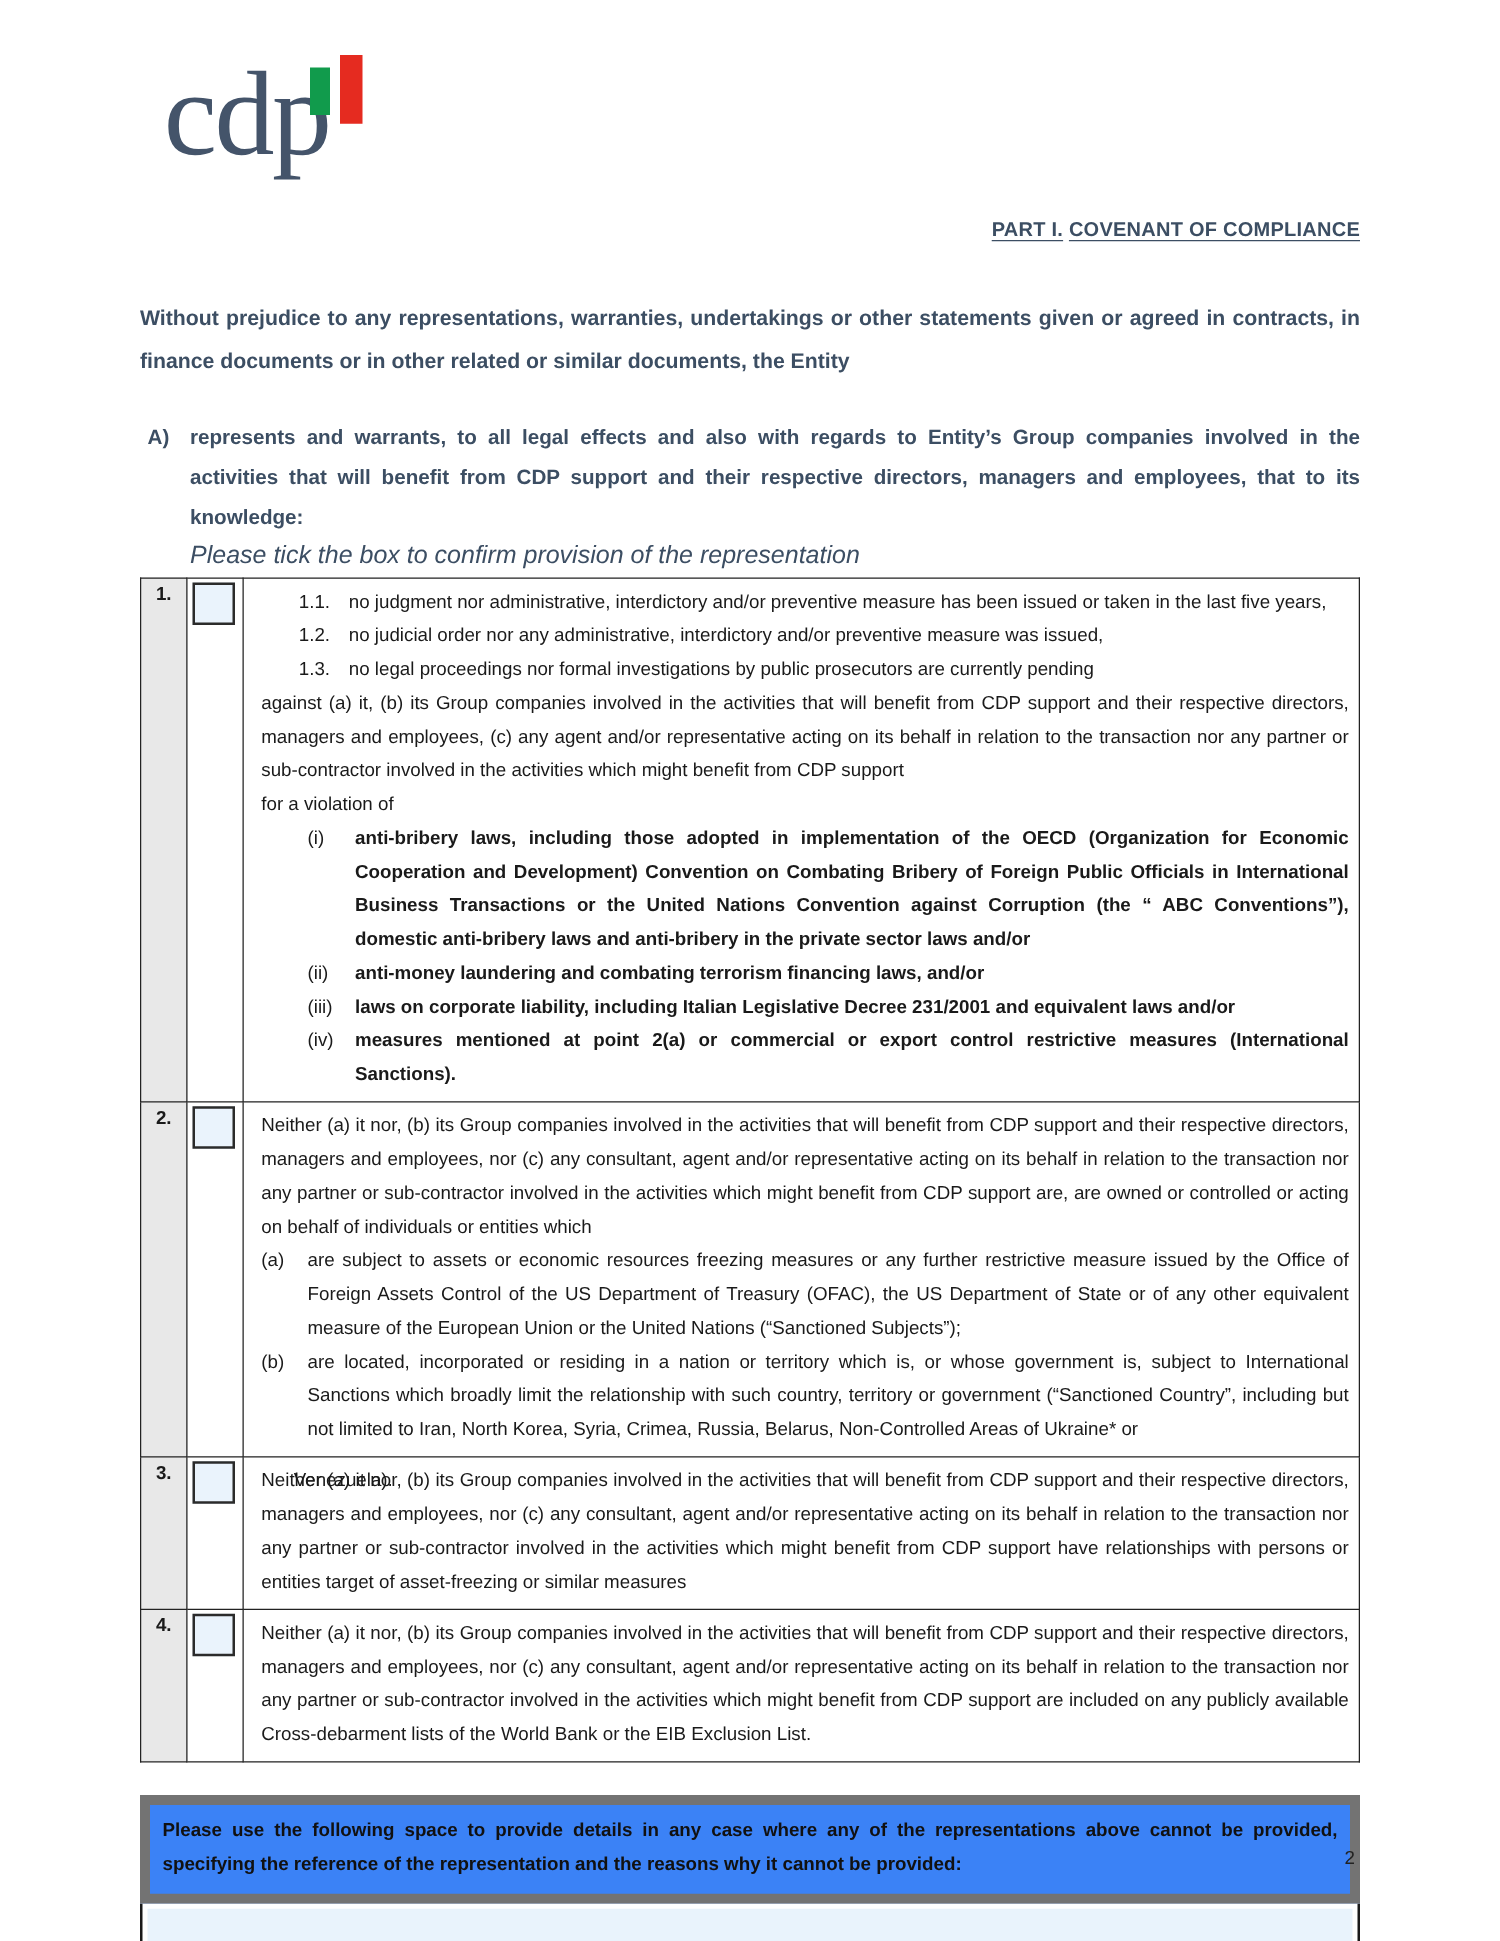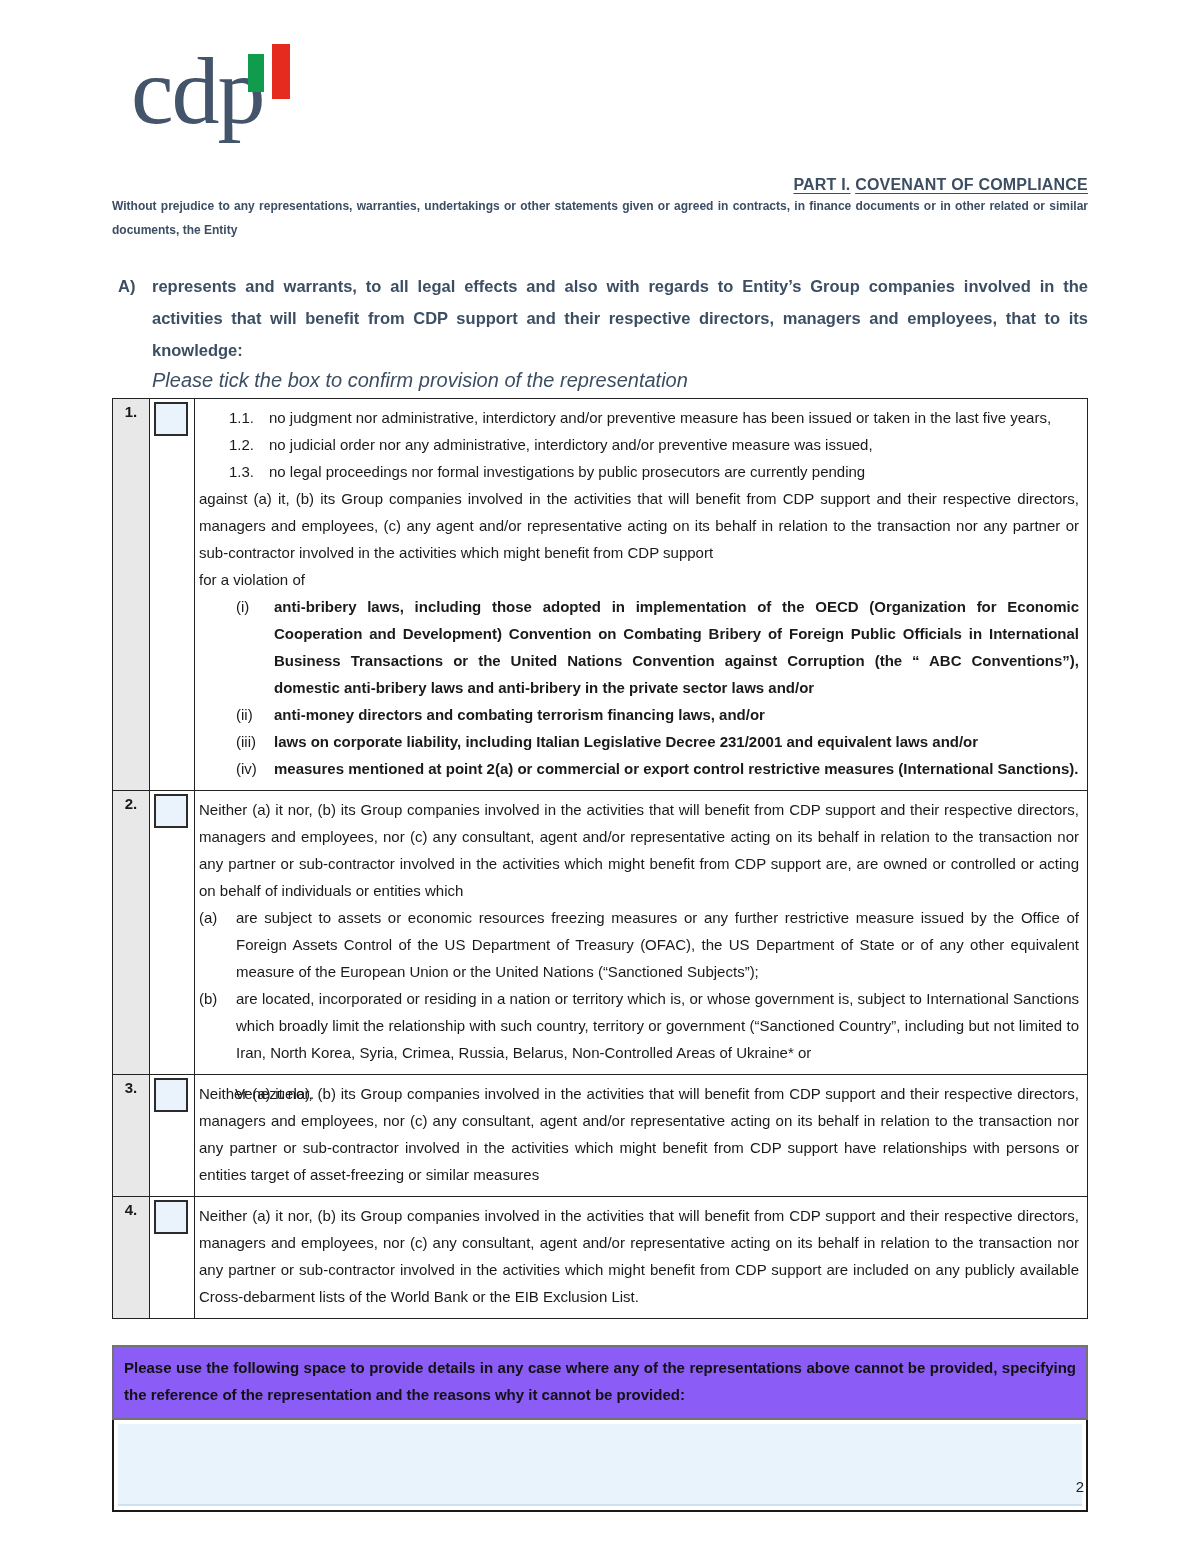--- a/index.html
+++ b/index.html
@@ -34,21 +34,22 @@
     margin-top: 176px;
     text-align: right;
     font-size: 16px;
     font-weight: bold;
     color: #3c4e63;
     letter-spacing: 0.2px;
   }
   .title .u { text-decoration: underline; text-underline-offset: 3px; }
 
   .intro {
-    font-size: 12px;
+    margin-top: 44px;
+    font-size: 17px;
     font-weight: bold;
     color: #3c4e63;
     line-height: 2.0;
     text-align: justify;
   }
 
   .section-a { margin-top: 28px; display: flex; }
   .a-label {
     width: 40px; flex: none;
     font-size: 16.5px; font-weight: bold; color: #3c4e63;
@@ -82,21 +83,21 @@
     font-size: 15px;
   }
   .td-chk { width: 45px; }
   .checkbox {
     width: 34px; height: 34px;
     margin: 3px 0 0 4px;
     background: #eaf3fc;
     border: 2.5px solid #2b2b2b;
     cursor: pointer;
   }
-  .td-text { padding: 5px 8px 8px 4px; line-height: 1.8; position: relative; }
+  .td-text { padding: 5px 8px 8px 14px; line-height: 1.8; position: relative; }
   .td-text p { text-align: justify; }
 
   .subitem { display: flex; margin-left: 30px; }
   .si-num { width: 40px; flex: none; }
   .si-text { flex: 1; text-align: justify; }
 
   .roman { display: flex; margin-left: 37px; }
   .r-num { width: 38px; flex: none; }
   .r-text { flex: 1; text-align: justify; font-weight: bold; }
 
@@ -110,22 +111,22 @@
     top: 5px;
     line-height: 1.8;
     color: #1a1a1a;
     white-space: nowrap;
     pointer-events: none;
   }
 
   
   .details { margin-top: 26px; }
   .details-header {
-    background: #8b5cf6;
-    border: 2px solid #737373;
+    background: #3b82f6;
+    border: 8px solid #737373;
     padding: 7px 10px 9px 10px;
     font-size: 15px;
     font-weight: bold;
     line-height: 1.85;
     text-align: justify;
     color: #111;
   }
   .details-input-wrap {
     border: 2px solid #1a1a1a;
     border-top: none;
@@ -194,21 +195,21 @@
             <span class="si-text">no legal proceedings nor formal investigations by public prosecutors are currently pending</span>
           </div>
           <p>against (a) it, (b) its Group companies involved in the activities that will benefit from CDP support and their respective directors, managers and employees, (c) any agent and/or representative acting on its behalf in relation to the transaction nor any partner or sub-contractor involved in the activities which might benefit from CDP support</p>
           <p>for a violation of</p>
           <div class="roman">
             <span class="r-num">(i)</span>
             <span class="r-text">anti-bribery laws, including those adopted in implementation of the OECD (Organization for Economic Cooperation and Development) Convention on Combating Bribery of Foreign Public Officials in International Business Transactions or the United Nations Convention against Corruption (the “ ABC Conventions”), domestic anti-bribery laws and anti-bribery in the private sector laws and/or</span>
           </div>
           <div class="roman">
             <span class="r-num">(ii)</span>
-            <span class="r-text">anti-money directors and combating terrorism financing laws, and/or</span>
+            <span class="r-text">anti-money laundering and combating terrorism financing laws, and/or</span>
           </div>
           <div class="roman">
             <span class="r-num">(iii)</span>
             <span class="r-text">laws on corporate liability, including Italian Legislative Decree 231/2001 and equivalent laws and/or</span>
           </div>
           <div class="roman">
             <span class="r-num">(iv)</span>
             <span class="r-text">measures mentioned at point 2(a) or commercial or export control restrictive measures (International Sanctions).</span>
           </div>
         </td>

